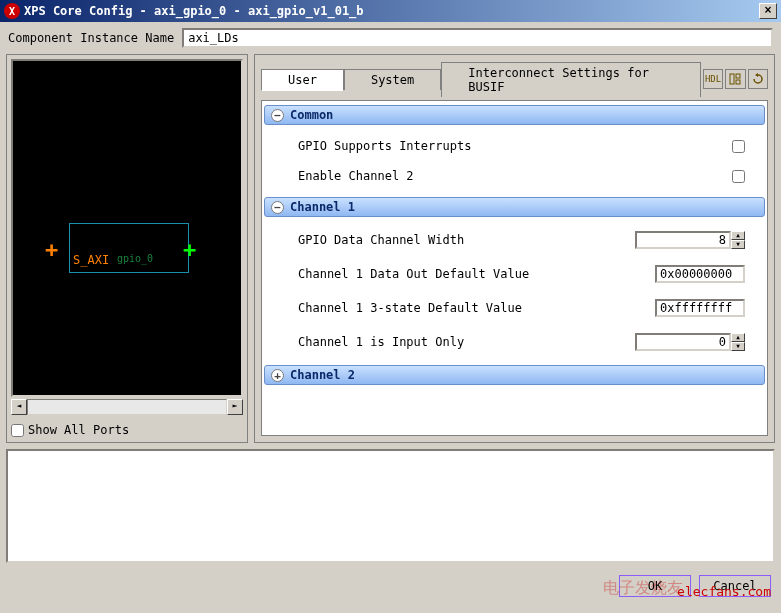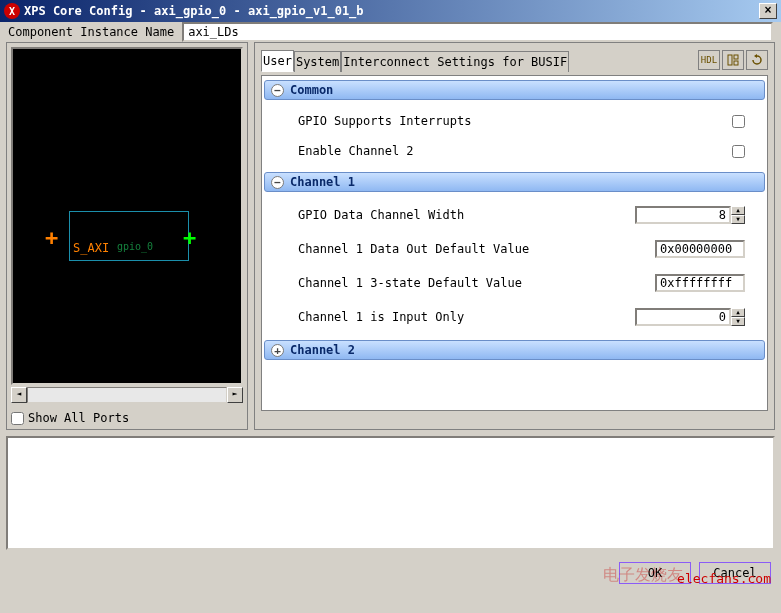--- a/index.html
+++ b/index.html
@@ -38,21 +38,21 @@
   color: #000;
   font-family: Arial;
   font-weight: bold;
   text-align: center;
   line-height: 12px;
   cursor: pointer;
 }
 .instance-row {
   display: flex;
   align-items: center;
-  padding: 0 8px;
+  padding: 6px 8px;
   gap: 8px;
 }
 .instance-row input {
   flex: 1;
   height: 20px;
   border: 2px inset #d4d0c8;
   background: #fff;
   padding: 0 4px;
   font-family: inherit;
   font-size: 12px;
@@ -130,21 +130,21 @@
   background: #d4d0c8;
   padding: 6px;
 }
 .tabs-row {
   display: flex;
   align-items: center;
   gap: 0;
   margin-bottom: 4px;
 }
 .tab {
-  padding: 3px 1px;
+  padding: 3px 26px;
   border: 1px solid #808080;
   border-bottom: none;
   background: #d4d0c8;
   cursor: pointer;
   position: relative;
   top: 1px;
   font-family: inherit;
 }
 .tab.active {
   background: #fff;

